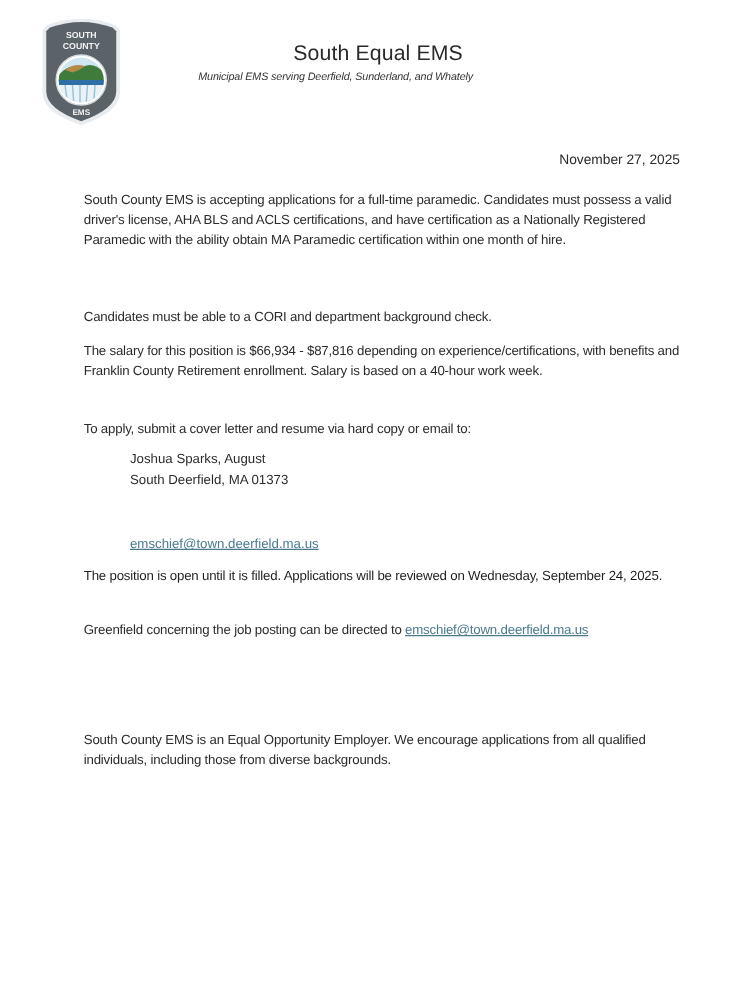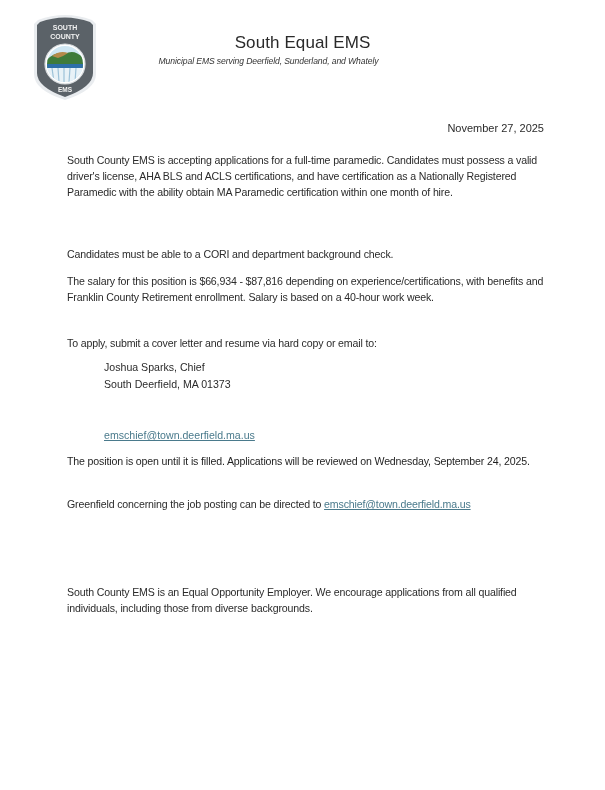--- a/index.html
+++ b/index.html
@@ -126,21 +126,21 @@
 <div class="header-sub">Municipal EMS serving Deerfield, Sunderland, and Whately</div>
 
 <div class="date">November 27, 2025</div>
 
 <div class="body-text p1">South County EMS is accepting applications for a full-time paramedic. Candidates must possess a valid driver's license, AHA BLS and ACLS certifications, and have certification as a Nationally Registered Paramedic with the ability obtain MA Paramedic certification within one month of hire.</div>
 <div class="body-text p2">Candidates must be able to a CORI and department background check.</div>
 <div class="body-text p3">The salary for this position is $66,934 - $87,816 depending on experience/certifications, with benefits and Franklin County Retirement enrollment. Salary is based on a 40-hour work week.</div>
 <div class="body-text p4">To apply, submit a cover letter and resume via hard copy or email to:</div>
 
 <div class="address">
-  <div>Joshua Sparks, Chief</div>
+  <div>Joshua Sparks, August</div>
   <div>South Deerfield, MA 01373</div>
 </div>
 <div class="addr-email">
   <a class="email" href="#">emschief@town.deerfield.ma.us</a>
 </div>
 
 <div class="body-text p5">The position is open until it is filled. Applications will be reviewed on Wednesday, September 24, 2025.</div>
 
 <div class="body-text p6">
   <span>Greenfield concerning the job posting can be directed to </span><a class="email" href="#">emschief@town.deerfield.ma.us</a>

